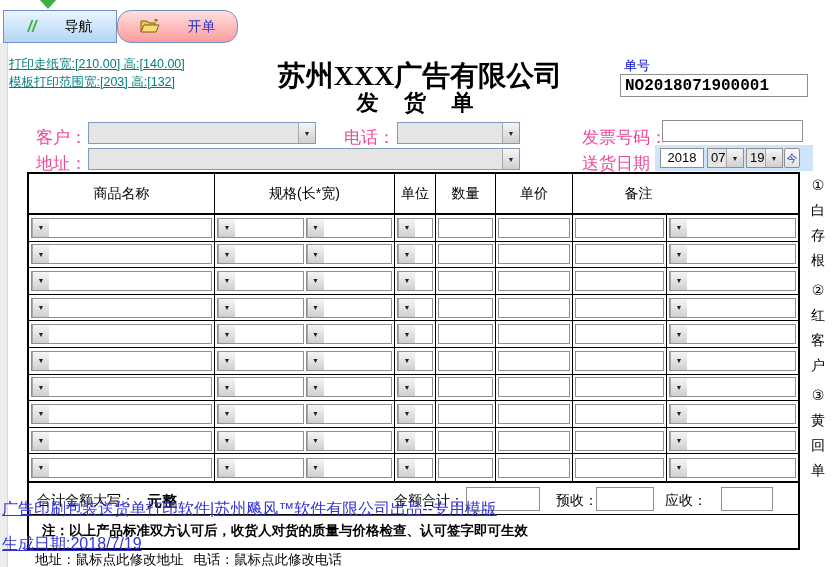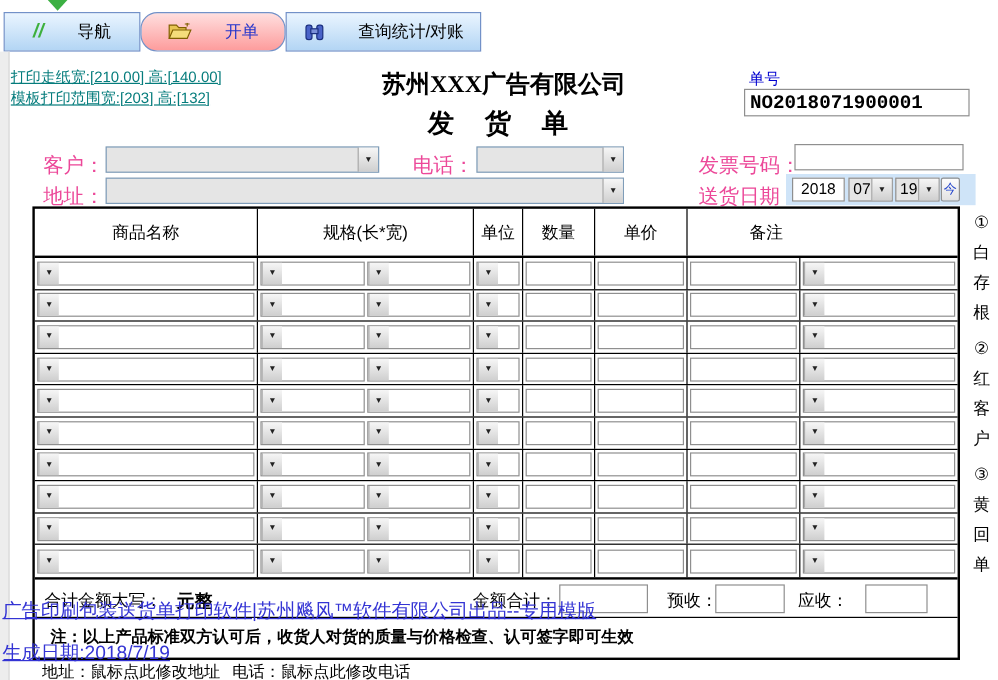--- a/index.html
+++ b/index.html
@@ -23,21 +23,21 @@
   .slashes { color:#3db03d; font-weight:bold; font-style:italic; font-size:16px; }
   .tab svg { display:block; }
 
   .left-strip { position:absolute; left:0; top:43px; width:8px; height:524px; background:#ededed; border-right:1px solid #d8d8d8; }
 
   
   .tlink { position:absolute; left:9px; color:#057c7c; font-size:12.5px; text-decoration:underline; white-space:nowrap; cursor:pointer; }
 
   
   .company { position:absolute; left:230px; top:57px; width:380px; text-align:center;
-    font-family:"Liberation Serif","DejaVu Serif",serif; font-weight:bold; font-size:20px; color:#000; }
+    font-family:"Liberation Serif","DejaVu Serif",serif; font-weight:bold; font-size:28px; color:#000; }
   .doc-title { position:absolute; left:230px; top:88px; width:380px; text-align:center;
     font-family:"Liberation Serif","DejaVu Serif",serif; font-weight:bold; font-size:22px; letter-spacing:10px; }
 
   .orderno-label { position:absolute; left:624px; top:57px; font-size:13px; color:#0000d0; }
   .orderno-box { position:absolute; left:620px; top:74px; width:188px; height:23px;
     border:1px solid #8f8f8f; background:#fff; font-family:"Liberation Mono","DejaVu Sans Mono",monospace;
     font-weight:bold; font-size:16px; padding:2px 4px; color:#000; }
 
   .flabel { position:absolute; font-size:17px; color:#ec4899; white-space:nowrap; }
 
@@ -110,30 +110,20 @@
     <div class="tab tab-billing active">
       <span>
         <svg width="20" height="15" viewBox="0 0 20 15">
           <path d="M1 13 V2 H7 L9 4 H15 V6" fill="#e8c552" stroke="#806000" stroke-width="1"></path>
           <path d="M1 13 L4 6 H19 L16 13 Z" fill="#f5dd7a" stroke="#806000" stroke-width="1"></path>
           <path d="M14 1 L18 1 M16 0 L16 3" stroke="#806000" stroke-width="1" fill="none"></path>
         </svg>
       </span>
       <span>开单</span>
     </div>
-    <div class="tab tab-query">
-      <span>
-        <svg width="18" height="14" viewBox="0 0 18 14">
-          <rect x="2" y="1" width="5" height="12" rx="2" fill="#4a63c8" stroke="#1a2f80"></rect>
-          <rect x="11" y="1" width="5" height="12" rx="2" fill="#4a63c8" stroke="#1a2f80"></rect>
-          <rect x="6" y="4" width="6" height="4" fill="#7a8fd8" stroke="#1a2f80"></rect>
-        </svg>
-      </span>
-      <span>查询统计/对账</span>
-    </div>
   </div>
 
   <div class="left-strip"></div>
 
   <a class="tlink" style="top:56px;">打印走纸宽:[210.00] 高:[140.00]</a>
   <a class="tlink" style="top:74px;">模板打印范围宽:[203] 高:[132]</a>
 
   <div class="company">苏州XXX广告有限公司</div>
   <div class="doc-title">发 货 单</div>
 

